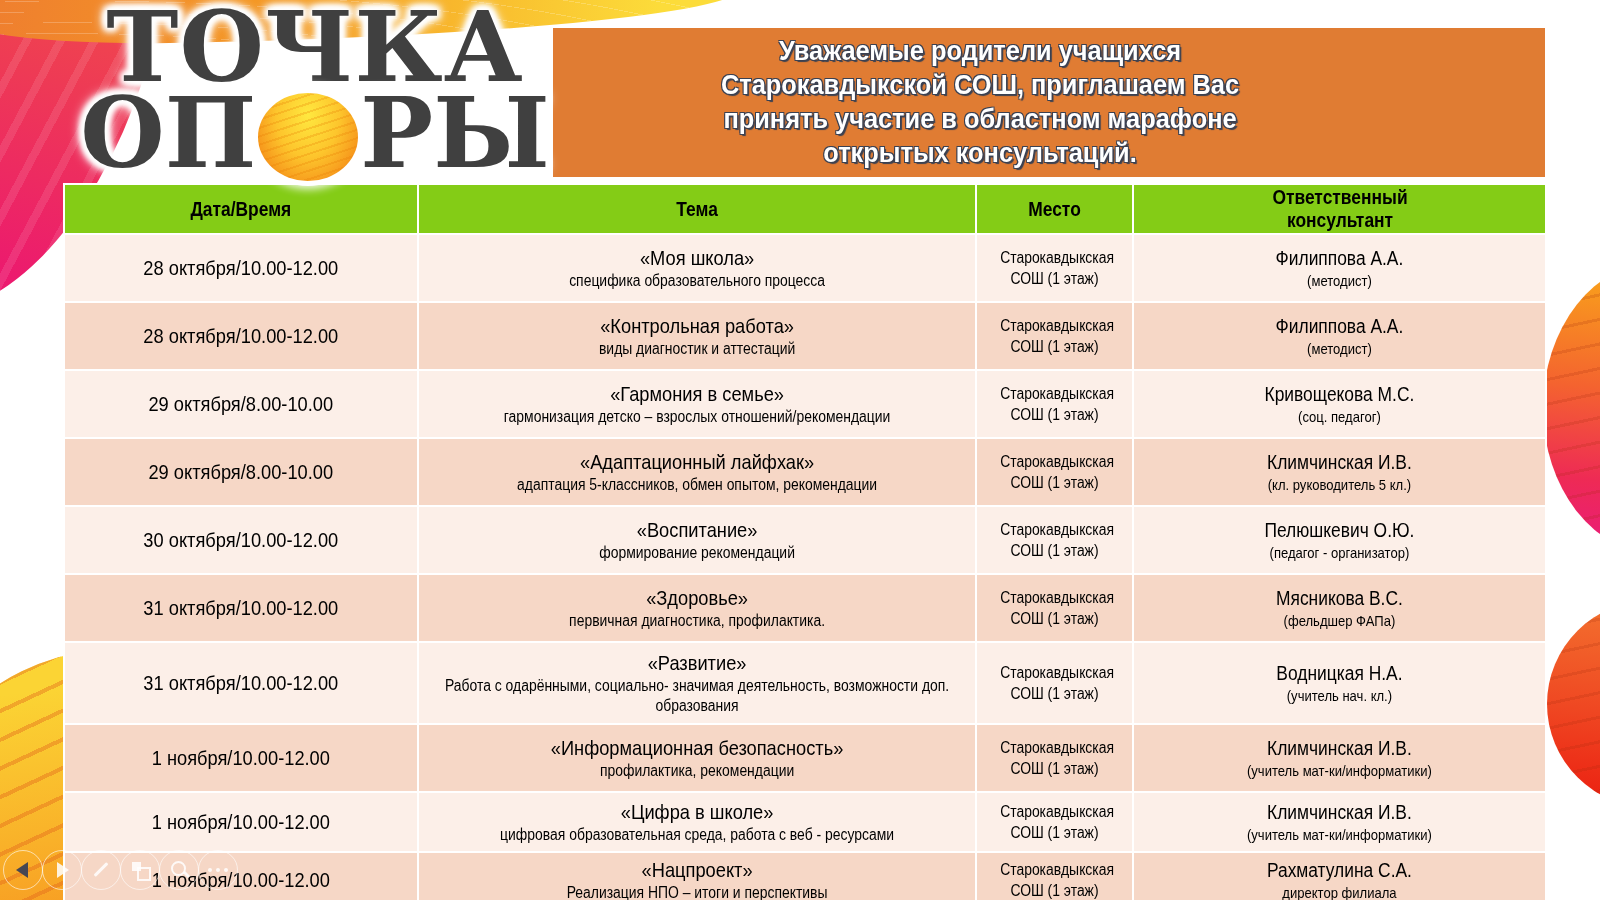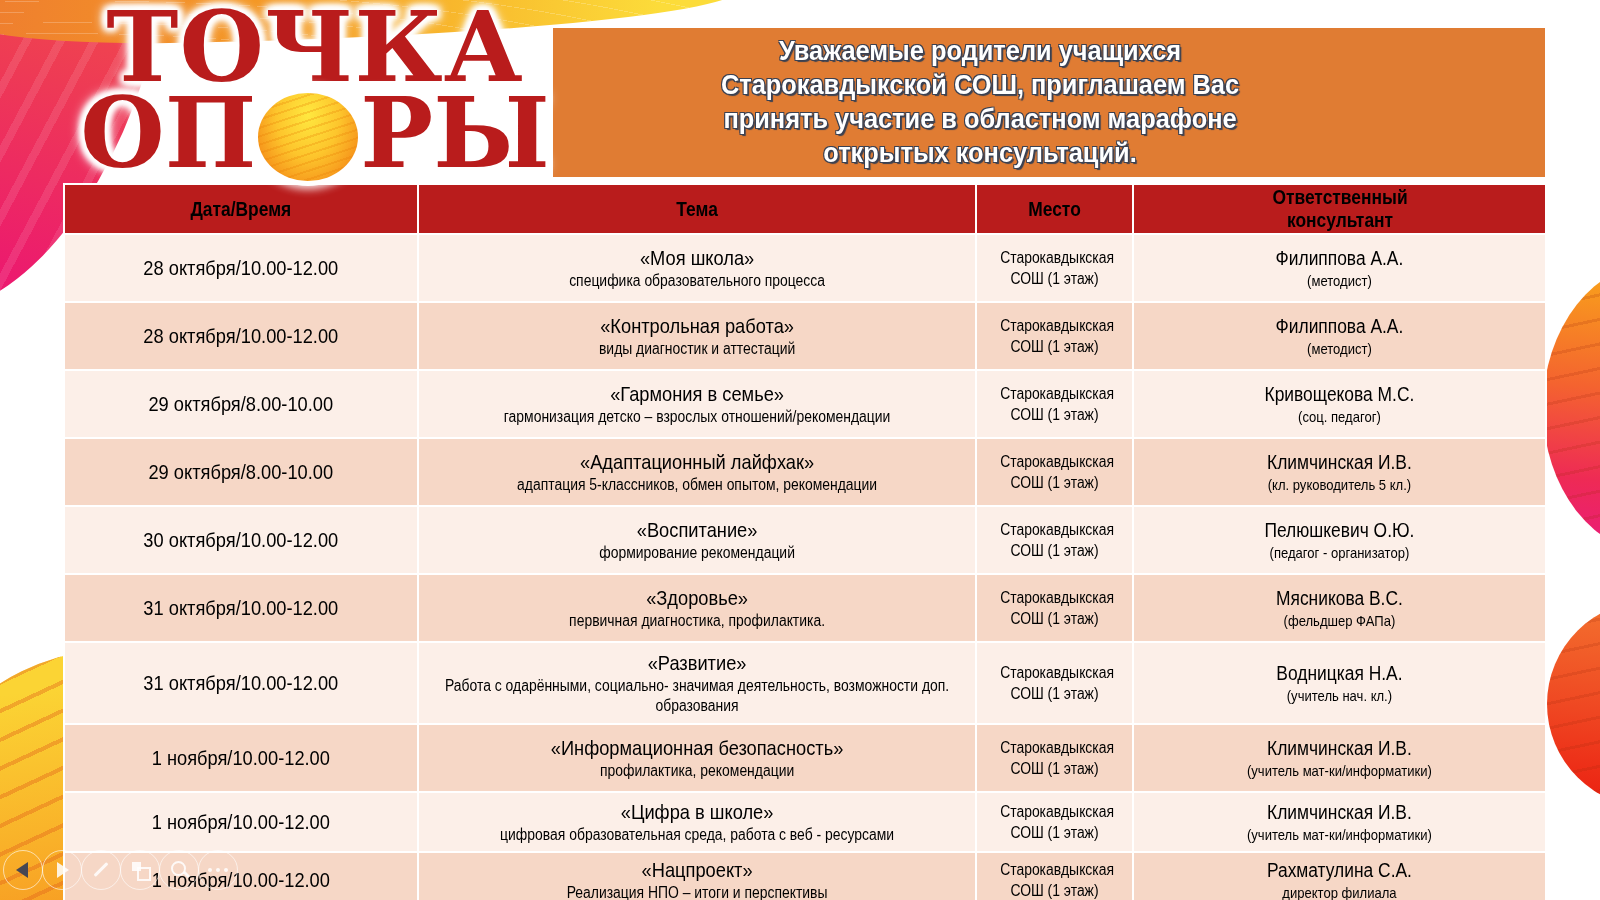--- a/index.html
+++ b/index.html
@@ -55,21 +55,21 @@
   }
   .banner-text{
     position:absolute;left:420px;top:34px;width:1120px;z-index:4;
     text-align:center;font-weight:bold;font-size:27px;line-height:34px;color:#ffffff;
     text-shadow:-1px -1px 0 #3a4152,1px -1px 0 #3a4152,-1px 1px 0 #3a4152,2px 2px 1px #3a4152;
   }
   .banner-text .bl{display:block;transform:scaleX(.94);}
   
   .logo{
     position:absolute;left:60px;top:4px;width:510px;z-index:5;
-    font-family:"DejaVu Serif", serif;font-weight:bold;color:#b91c1c;
+    font-family:"DejaVu Serif", serif;font-weight:bold;color:#404040;
     text-align:center;line-height:86px;font-size:97px;letter-spacing:1px;
     text-shadow:0 0 3px #fff,0 0 6px #fff,0 0 9px #fff,0 0 12px #fff,0 0 14px #fff,
                 0 0 16px #fff,3px 3px 6px #fff,-3px 3px 6px #fff,3px -3px 6px #fff,-3px -3px 6px #fff;
   }
   .logo .l2{letter-spacing:0;}
   .sun{
     display:inline-block;width:100px;height:88px;border-radius:50%;
     vertical-align:-14px;margin:0 2px;
     background:
       repeating-linear-gradient(-18deg, rgba(230,120,0,.25) 0 2px, transparent 2px 8px),
@@ -77,21 +77,21 @@
     box-shadow:0 0 0 5px #ffffff,0 0 8px 8px rgba(255,255,255,.9);
   }
   
   table.schedule{
     position:absolute;left:63px;top:183px;width:1482px;z-index:3;
     border-collapse:collapse;table-layout:fixed;color:#000;
   }
   table.schedule td,table.schedule th{
     border:2px solid #ffffff;text-align:center;vertical-align:middle;padding:1px 6px;
   }
-  tr.hdr{height:50px;background:#b91c1c;padding-left:44px;}
+  tr.hdr{height:50px;background:#84cc16;padding-left:44px;}
   tr.hdr th{font-size:20px;font-weight:bold;line-height:23px;}
   tr.r{height:68px;}
   tr.tall{height:82px;}
   tr.r9{height:60px;}
   tr.r10{height:56px;}
   tr.light{background:#fcefe8;}
   tr.dark{background:#f6d7c6;}
   tr.footer-row{height:50px;background:#15803d;}
   .sq{display:block;transform:scaleX(.87);width:114%;margin-left:-7%;}
   .dt{font-size:21px;}

